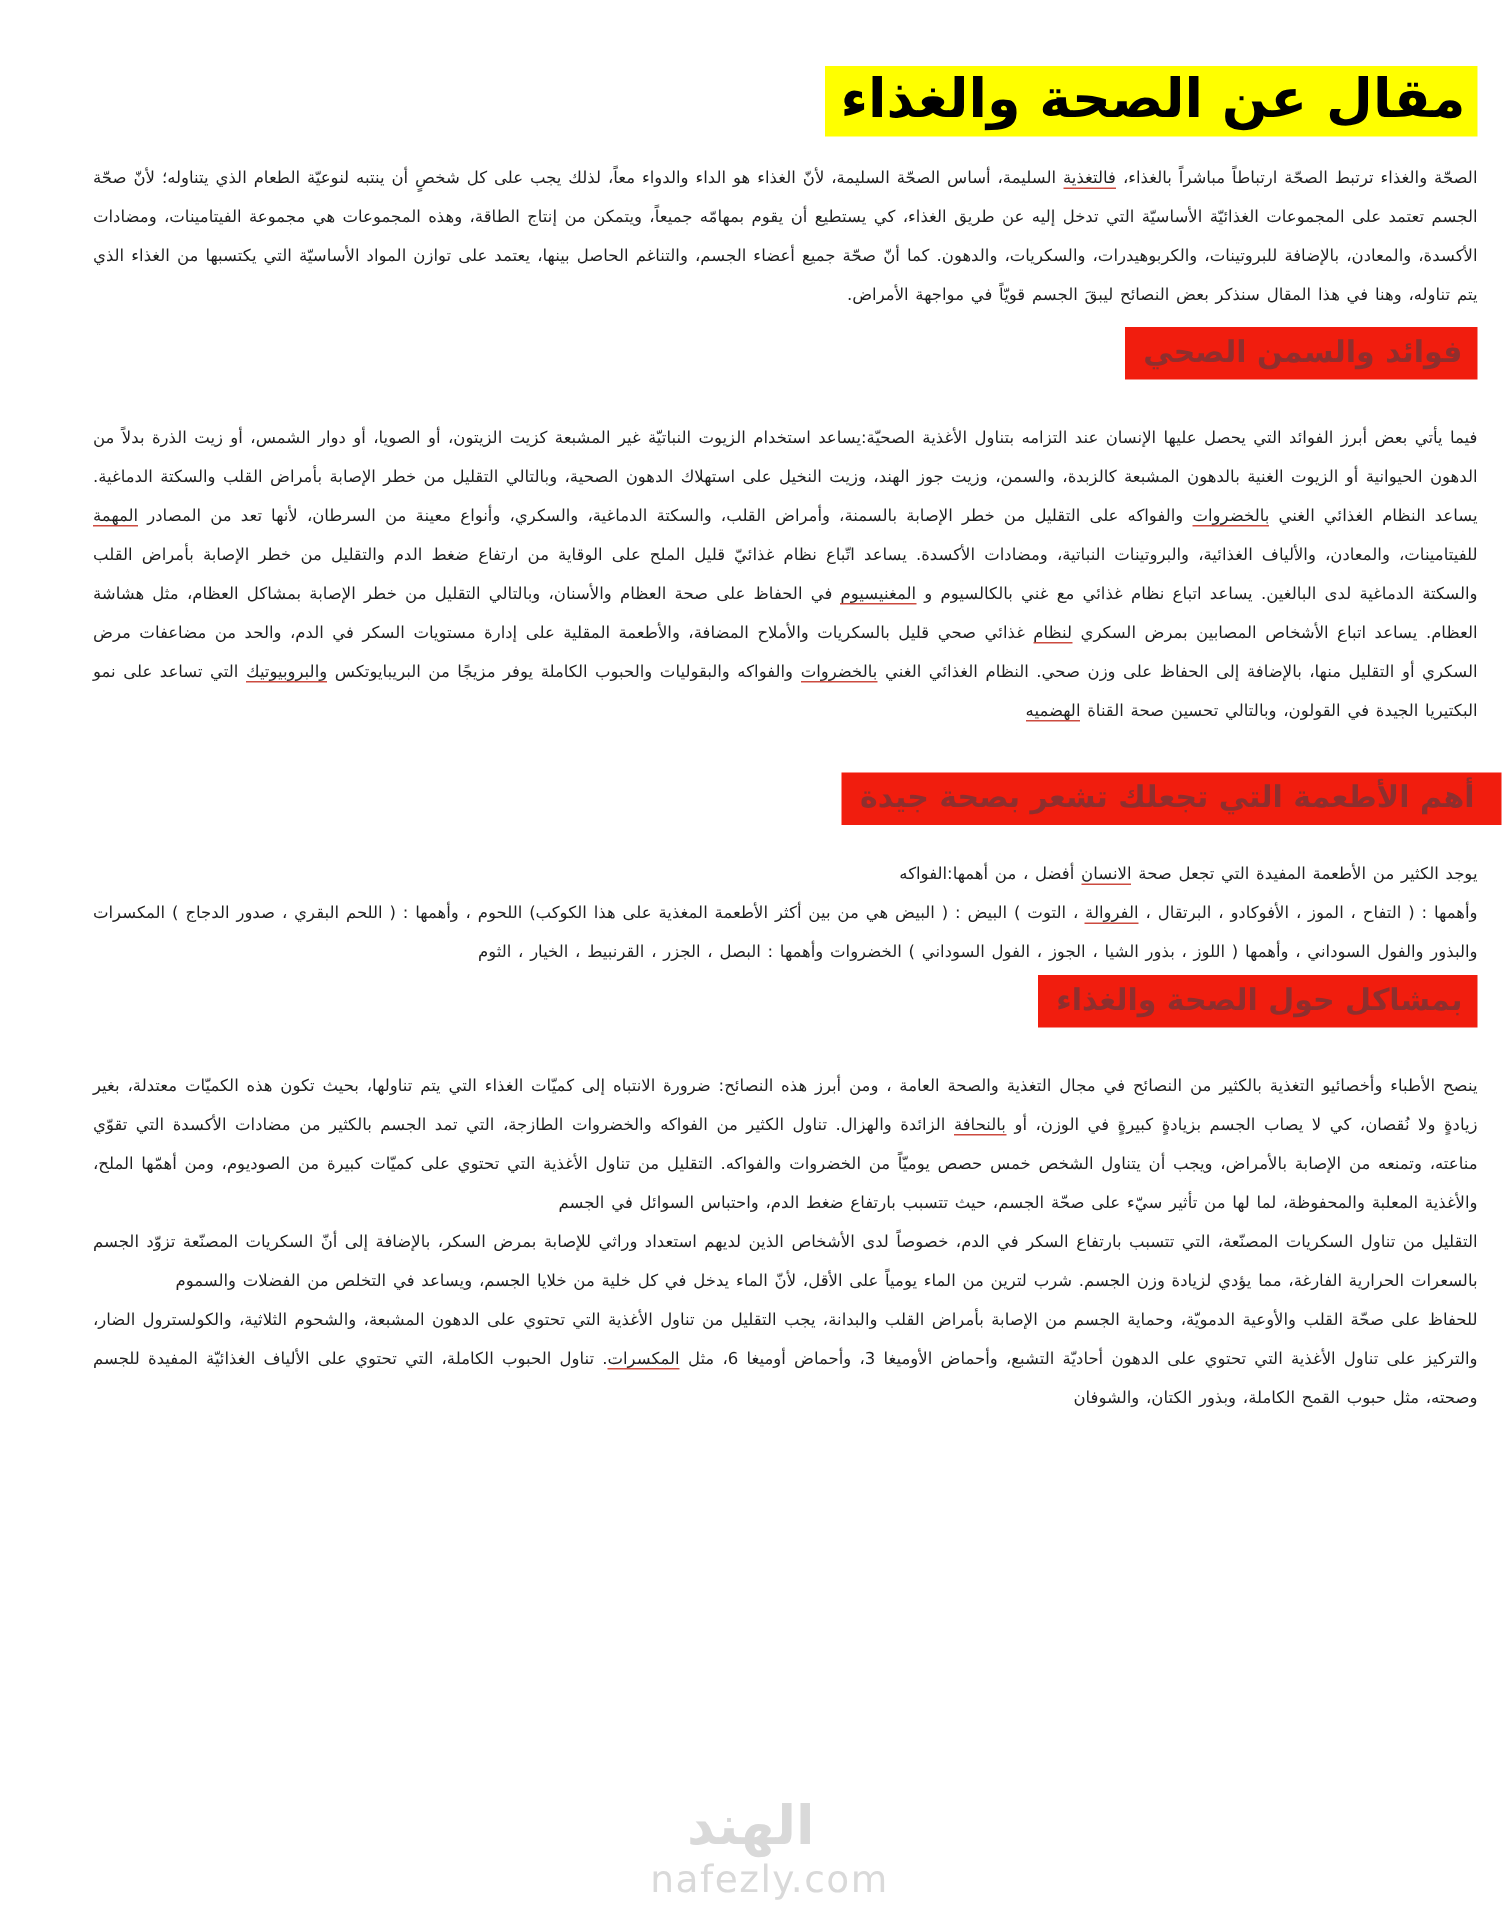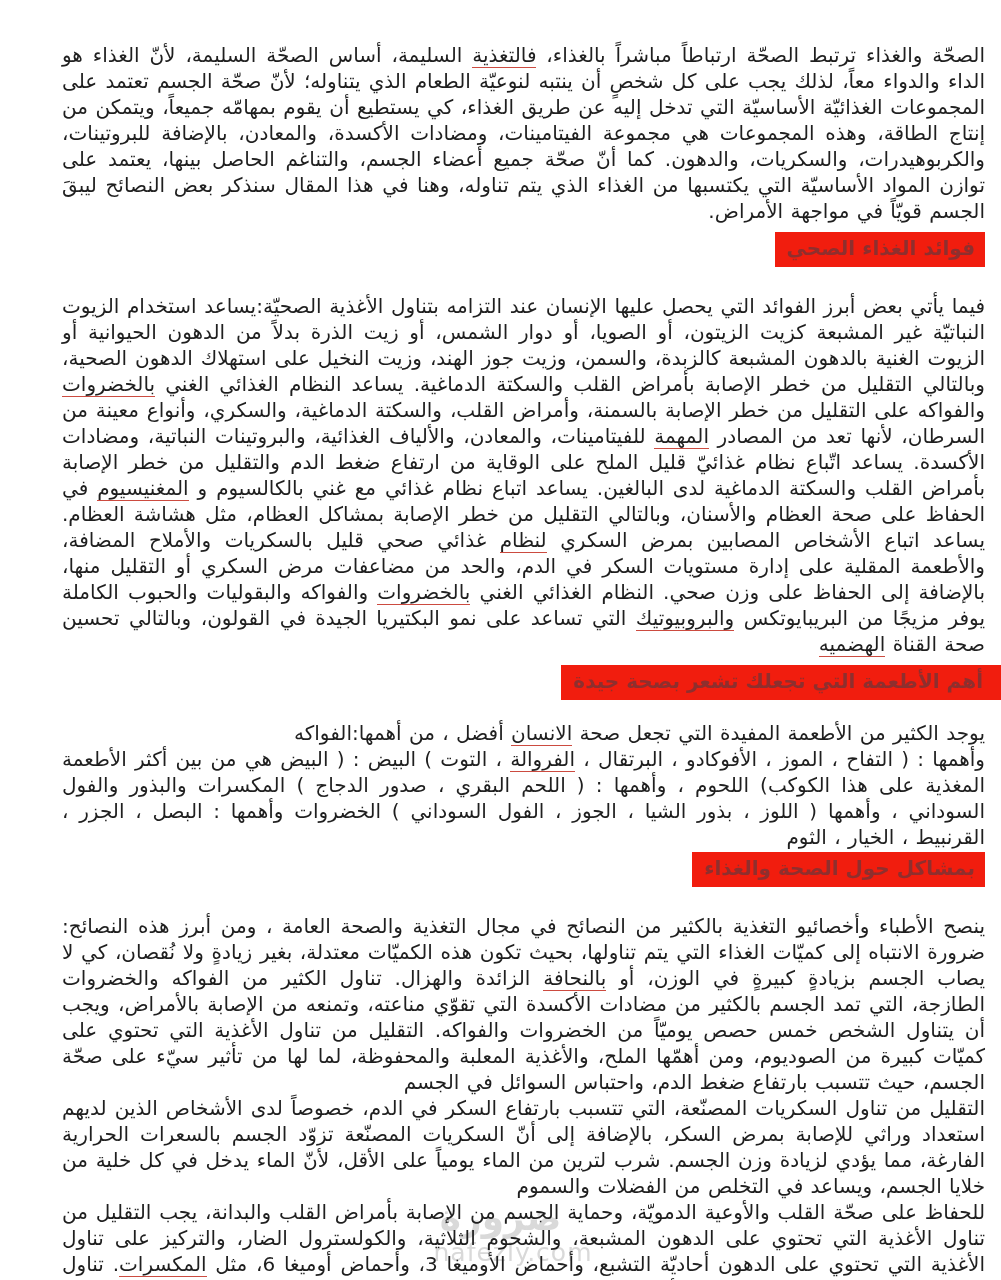--- a/index.html
+++ b/index.html
@@ -26,72 +26,73 @@
     text-align:right;
     margin-bottom:14px;
     font-size:36px;font-weight:bold;line-height:1.4;
   }
   h1.title mark{
     background:var(--highlight);
     color:#000;
     padding:2px 8px 4px 10px;
   }
   p.body-par{
-    font-size:20px;
+    font-size:11px;
     line-height:26px;
     text-align:justify;
     text-align-last:right;
     word-spacing:1px;
   }
   .u{border-bottom:1.6px solid var(--underline);}
   .red-heading{
     margin:8px 0 0 0;
     text-align:right;
   }
   .red-heading .bar{
     display:inline-block;
     background:var(--heading-bg);
     color:var(--heading-text);
     font-size:20px;font-weight:bold;
     line-height:1.45;
     padding:2px 10px 4px 12px;
   }
   .red-heading.edge{margin-left:0;margin-right:-16px;}
-  .red-heading.edge .bar{padding-right:18px;}
+  .red-heading.edge .bar{padding-right:18px;margin-top:20px;}
   .gap-after-h{height:26px;}
   .gap-small{height:20px;}
   .watermark{
     position:absolute;z-index:0;
     left:0;right:0;top:1198px;
     text-align:center;
     color:var(--watermark);
     user-select:none;
   }
   .watermark .logo{
     font-size:36px;font-weight:bold;letter-spacing:-1px;line-height:1.1;
   }
   .watermark .site{
     font-size:25px;letter-spacing:1px;direction:ltr;padding-left:25px;
   }
 </style>
 </head>
 <body>
 
 <div class="watermark">
-  <div class="logo">ضرورة</div>
+  <div class="logo">الهند</div>
   <div class="site">nafezly.com</div>
 </div>
 
 <div class="page">
 
+  <h1 class="title"><mark>مقال عن الصحة والغذاء</mark></h1>
 
   <p class="body-par"><span>الصحّة والغذاء ترتبط الصحّة ارتباطاً مباشراً بالغذاء، </span><span class="u">فالتغذية</span><span> السليمة، أساس الصحّة السليمة، لأنّ الغذاء هو الداء والدواء معاً، لذلك يجب على كل شخصٍ أن ينتبه لنوعيّة الطعام الذي يتناوله؛ لأنّ صحّة الجسم تعتمد على المجموعات الغذائيّة الأساسيّة التي تدخل إليه عن طريق الغذاء، كي يستطيع أن يقوم بمهامّه جميعاً، ويتمكن من إنتاج الطاقة، وهذه المجموعات هي مجموعة الفيتامينات، ومضادات الأكسدة، والمعادن، بالإضافة للبروتينات، والكربوهيدرات، والسكريات، والدهون. كما أنّ صحّة جميع أعضاء الجسم، والتناغم الحاصل بينها، يعتمد على توازن المواد الأساسيّة التي يكتسبها من الغذاء الذي يتم تناوله، وهنا في هذا المقال سنذكر بعض النصائح ليبقَ الجسم قويّاً في مواجهة الأمراض.</span></p>
 
   <div class="red-heading">
-    <span class="bar">فوائد الغذاء الصحي</span>
+    <span class="bar">فوائد والسمن الصحي</span>
   </div>
   <div class="gap-after-h"></div>
 
   <p class="body-par"><span>فيما يأتي بعض أبرز الفوائد التي يحصل عليها الإنسان عند التزامه بتناول الأغذية الصحيّة:يساعد استخدام الزيوت النباتيّة غير المشبعة كزيت الزيتون، أو الصويا، أو دوار الشمس، أو زيت الذرة بدلاً من الدهون الحيوانية أو الزيوت الغنية بالدهون المشبعة كالزبدة، والسمن، وزيت جوز الهند، وزيت النخيل على استهلاك الدهون الصحية، وبالتالي التقليل من خطر الإصابة بأمراض القلب والسكتة الدماغية. يساعد النظام الغذائي الغني </span><span class="u">بالخضروات</span><span> والفواكه على التقليل من خطر الإصابة بالسمنة، وأمراض القلب، والسكتة الدماغية، والسكري، وأنواع معينة من السرطان، لأنها تعد من المصادر </span><span class="u">المهمة</span><span> للفيتامينات، والمعادن، والألياف الغذائية، والبروتينات النباتية، ومضادات الأكسدة. يساعد اتّباع نظام غذائيّ قليل الملح على الوقاية من ارتفاع ضغط الدم والتقليل من خطر الإصابة بأمراض القلب والسكتة الدماغية لدى البالغين. يساعد اتباع نظام غذائي مع غني بالكالسيوم و </span><span class="u">المغنيسيوم</span><span> في الحفاظ على صحة العظام والأسنان، وبالتالي التقليل من خطر الإصابة بمشاكل العظام، مثل هشاشة العظام. يساعد اتباع الأشخاص المصابين بمرض السكري </span><span class="u">لنظام</span><span> غذائي صحي قليل بالسكريات والأملاح المضافة، والأطعمة المقلية على إدارة مستويات السكر في الدم، والحد من مضاعفات مرض السكري أو التقليل منها، بالإضافة إلى الحفاظ على وزن صحي. النظام الغذائي الغني </span><span class="u">بالخضروات</span><span> والفواكه والبقوليات والحبوب الكاملة يوفر مزيجًا من البريبايوتكس </span><span class="u">والبروبيوتيك</span><span> التي تساعد على نمو البكتيريا الجيدة في القولون، وبالتالي تحسين صحة القناة </span><span class="u">الهضميه</span></p>
 
   <div class="red-heading edge">
     <span class="bar">أهم الأطعمة التي تجعلك تشعر بصحة جيدة</span>
   </div>
   <div class="gap-small"></div>
 

